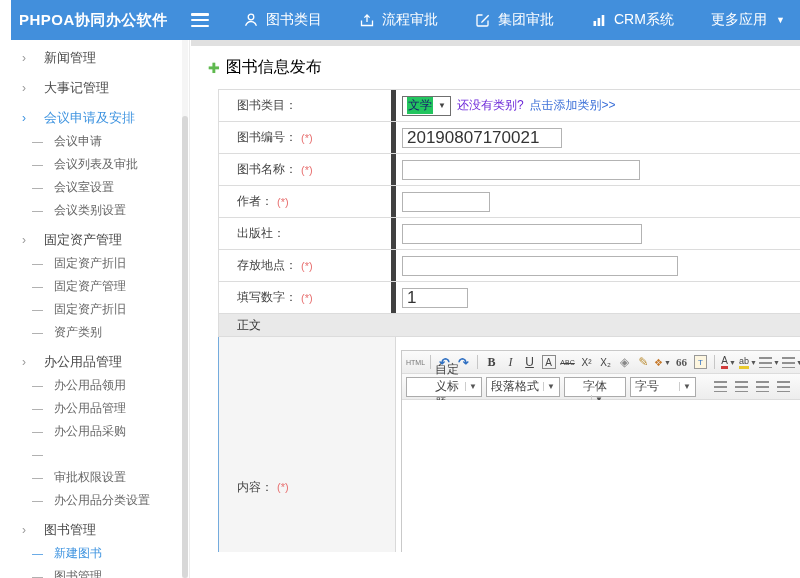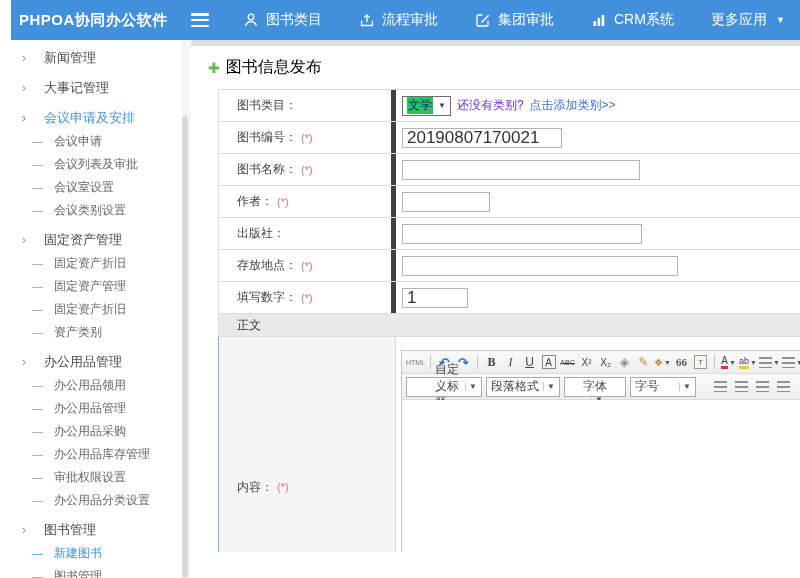--- a/index.html
+++ b/index.html
@@ -214,21 +214,20 @@
         <div class="side-item sub">
           <span class="mk">—</span>
           <span class="lbl">办公用品管理</span>
         </div>
         <div class="side-item sub">
           <span class="mk">—</span>
           <span class="lbl">办公用品采购</span>
         </div>
         <div class="side-item sub">
           <span class="mk">—</span>
-          <span class="lbl">办公用品库存管理</span>
         </div>
         <div class="side-item sub">
           <span class="mk">—</span>
           <span class="lbl">审批权限设置</span>
         </div>
         <div class="side-item sub">
           <span class="mk">—</span>
           <span class="lbl">办公用品分类设置</span>
         </div>
         <div class="side-item group">

